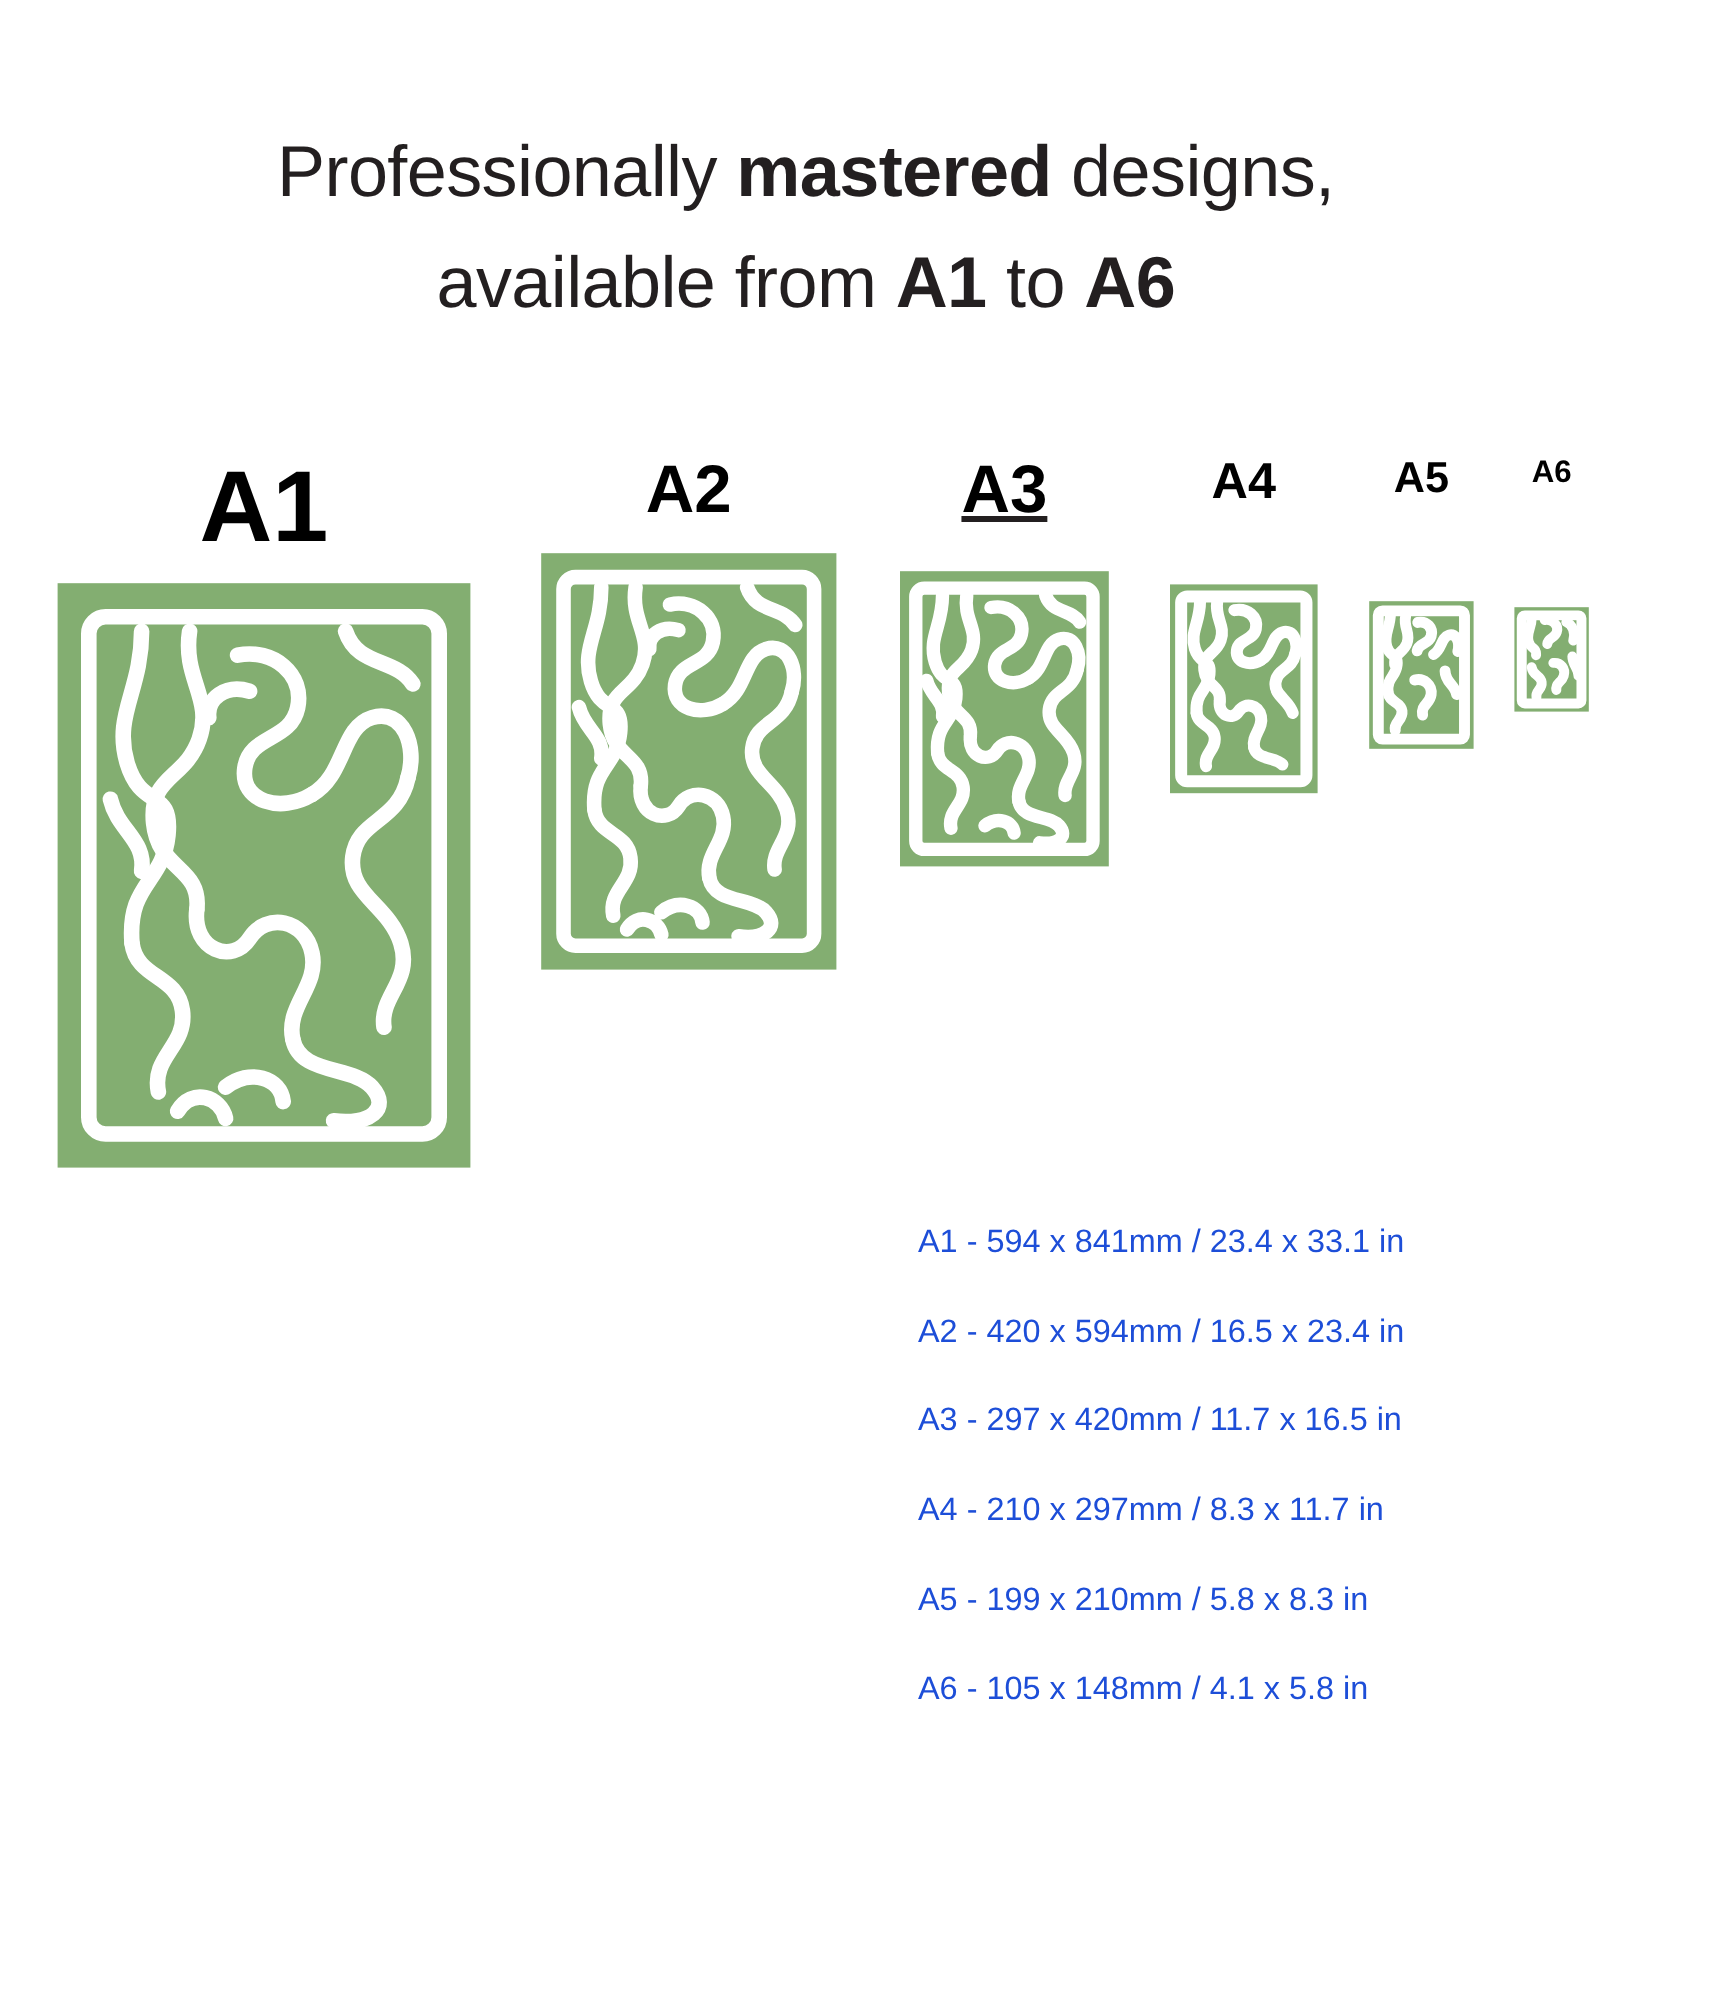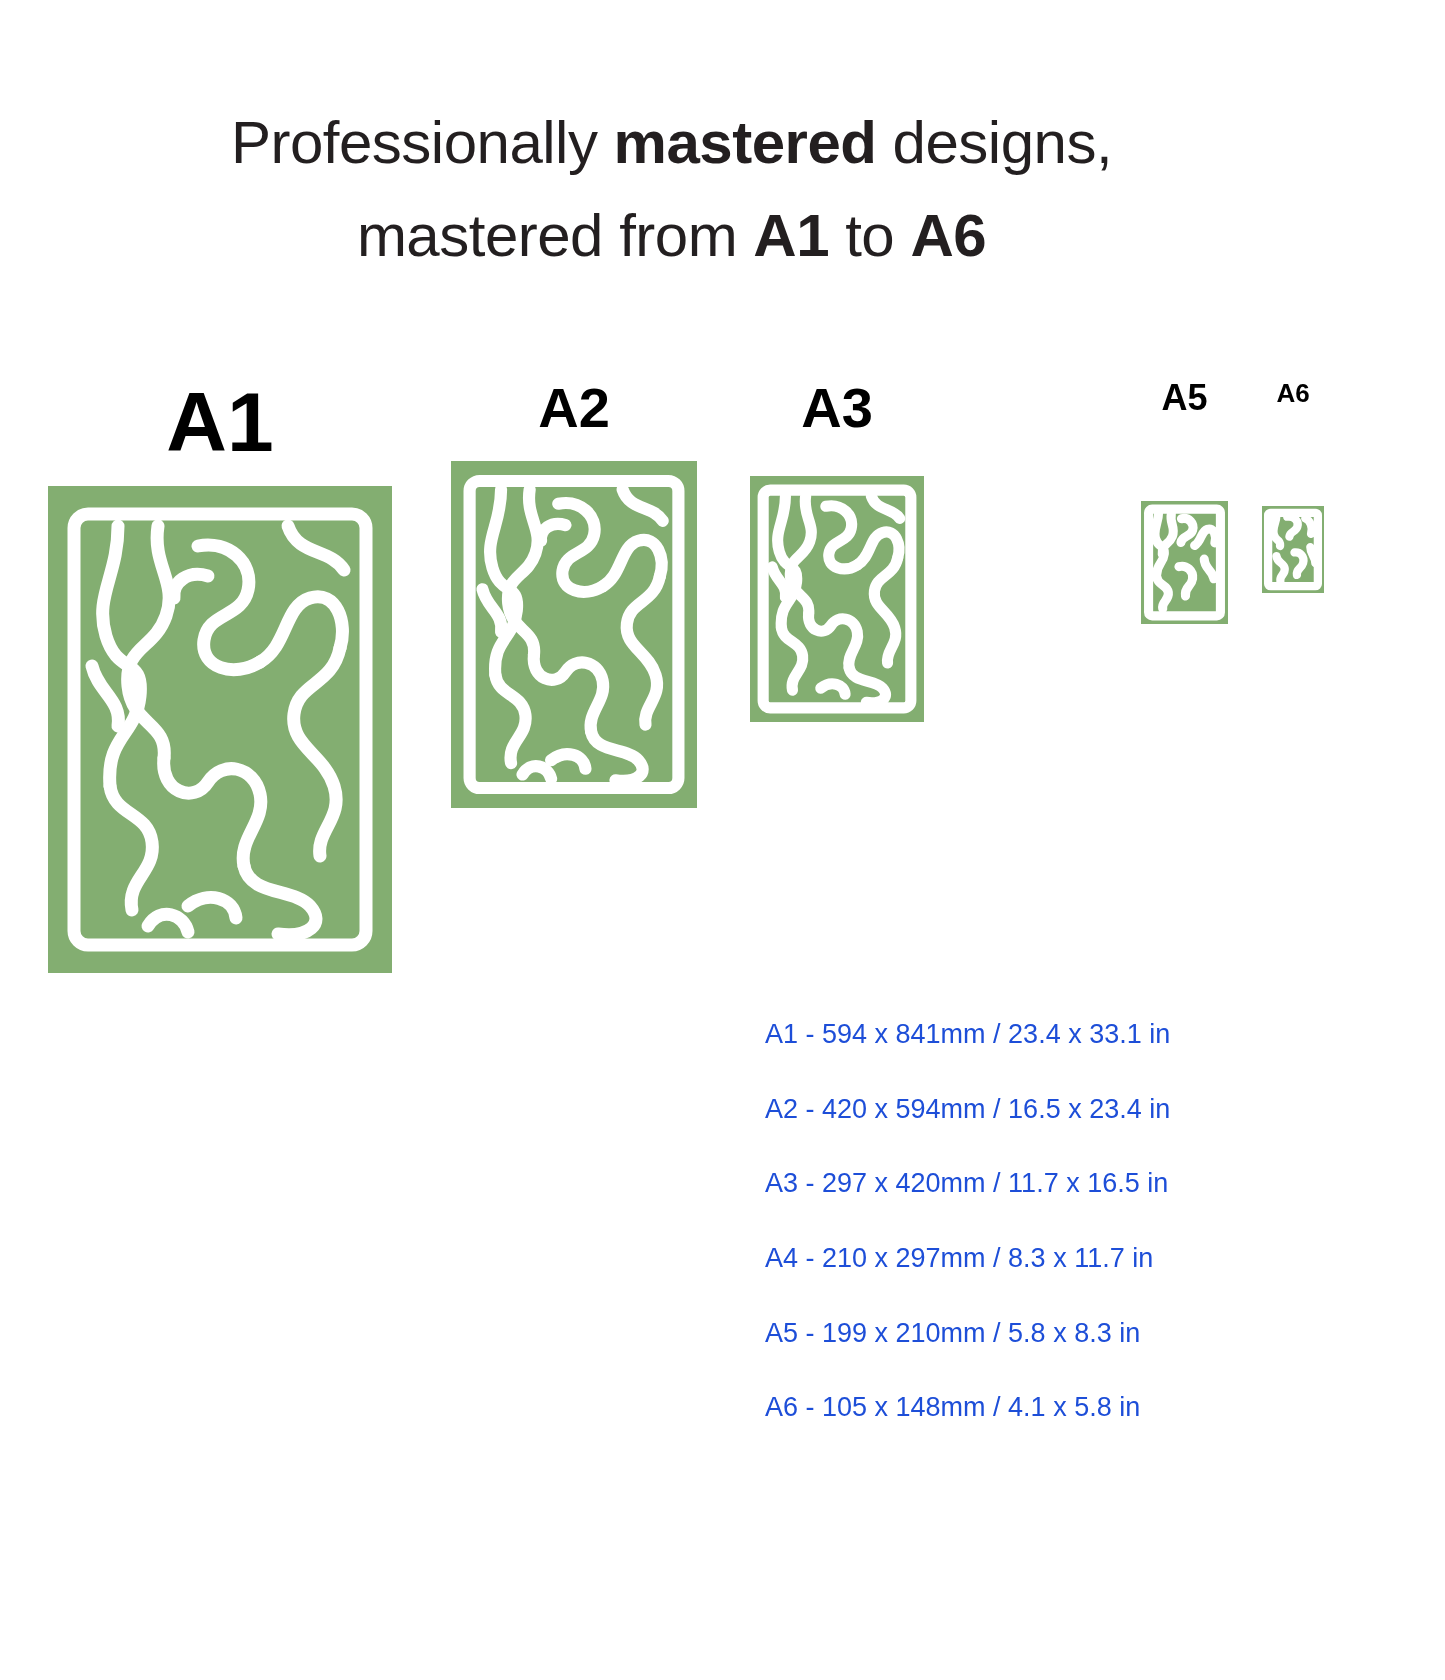--- a/index.html
+++ b/index.html
@@ -64,21 +64,21 @@
 
   
   #item-a1 { left: 48px;  top: 0; }
   #item-a1 .size-label { font-size: 84px; margin-bottom: 22px; }
   #item-a1 .poster { width: 344px; height: 487px; }
 
   #item-a2 { left: 451px; top: 0; }
   #item-a2 .size-label { font-size: 56px; margin-bottom: 25px; }
   #item-a2 .poster { width: 246px; height: 347px; }
 
-  #item-a3 { left: 750px; top: 0; }
+  #item-a3 { left: 750px; top: 0; text-decoration: underline; }
   #item-a3 .size-label { font-size: 56px; margin-bottom: 40px; }
   #item-a3 .poster { width: 174px; height: 246px; }
 
   #item-a4 { left: 975px; top: 0; }
   #item-a4 .size-label { font-size: 42px; margin-bottom: 65px; }
   #item-a4 .poster { width: 123px; height: 174px; }
 
   #item-a5 { left: 1141px; top: 0; }
   #item-a5 .size-label { font-size: 36px; margin-bottom: 85px; }
   #item-a5 .poster { width: 87px; height: 123px; }
@@ -103,21 +103,21 @@
   }
 </style>
 </head>
 <body>
 
 <div class="heading">
   <span class="heading-line">
     <span>Professionally </span><span class="bold">mastered</span><span> designs,</span>
   </span>
   <span class="heading-line">
-    <span>mastered from </span><span class="bold">A1</span><span> to </span><span class="bold">A6</span>
+    <span>available from </span><span class="bold">A1</span><span> to </span><span class="bold">A6</span>
   </span>
 </div>
 
 <div class="sizes">
 
   <div class="size-item" id="item-a1">
     <div class="size-label">A1</div>
     <div class="poster">
       <svg viewBox="0 0 344 487" preserveAspectRatio="none" aria-hidden="true">
         <g fill="none" stroke="#ffffff" stroke-width="13" stroke-linecap="round" stroke-linejoin="round">
@@ -179,20 +179,38 @@
           <path d="M116 272 C112 306, 146 318, 160 296 C174 274, 206 280, 212 308 C218 336, 190 352, 196 380"></path>
           <path d="M196 380 C202 410, 246 402, 262 420 C278 438, 260 452, 230 448"></path>
           <path d="M292 162 C284 200, 250 196, 246 228 C242 260, 276 268, 286 300 C296 332, 268 344, 272 370"></path>
           <path d="M140 420 C160 404, 186 412, 188 432"></path>
           <path d="M44 180 C50 206, 74 214, 70 240"></path>
         </g>
       </svg>
     </div>
   </div>
 
+  <div class="size-item" id="item-a4">
+    <div class="size-label">A4</div>
+    <div class="poster">
+      <svg viewBox="0 0 344 487" preserveAspectRatio="none" aria-hidden="true">
+        <g fill="none" stroke="#ffffff" stroke-width="28" stroke-linecap="round" stroke-linejoin="round">
+          <rect x="26" y="28" width="292" height="431" rx="14"></rect>
+          <path d="M70 40 C70 90, 46 110, 58 150 C70 190, 96 170, 92 210 C88 250, 58 250, 62 300"></path>
+          <path d="M110 40 C104 80, 130 96, 118 130 C106 164, 76 160, 80 200 C84 240, 120 236, 116 272"></path>
+          <path d="M150 60 C180 54, 206 76, 200 104 C194 132, 160 126, 156 154 C152 182, 186 192, 212 176"></path>
+          <path d="M212 176 C240 160, 236 120, 262 112 C288 104, 300 136, 292 162"></path>
+          <path d="M62 300 C66 330, 100 326, 104 356 C108 386, 78 394, 84 424"></path>
+          <path d="M116 272 C112 306, 146 318, 160 296 C174 274, 206 280, 212 308 C218 336, 190 352, 196 380"></path>
+          <path d="M196 380 C202 410, 246 402, 262 420"></path>
+          <path d="M292 162 C284 200, 250 196, 246 228 C242 260, 276 268, 286 300"></path>
+        </g>
+      </svg>
+    </div>
+  </div>
 
   <div class="size-item" id="item-a5">
     <div class="size-label">A5</div>
     <div class="poster">
       <svg viewBox="0 0 344 487" preserveAspectRatio="none" aria-hidden="true">
         <g fill="none" stroke="#ffffff" stroke-width="36" stroke-linecap="round" stroke-linejoin="round">
           <rect x="30" y="32" width="284" height="423" rx="14"></rect>
           <path d="M70 40 C70 90, 46 110, 58 150 C70 190, 96 170, 92 210 C88 250, 58 250, 62 300"></path>
           <path d="M120 50 C112 90, 138 104, 124 140 C110 176, 80 168, 84 210"></path>
           <path d="M160 70 C190 64, 212 88, 204 116 C196 144, 162 136, 158 164"></path>

